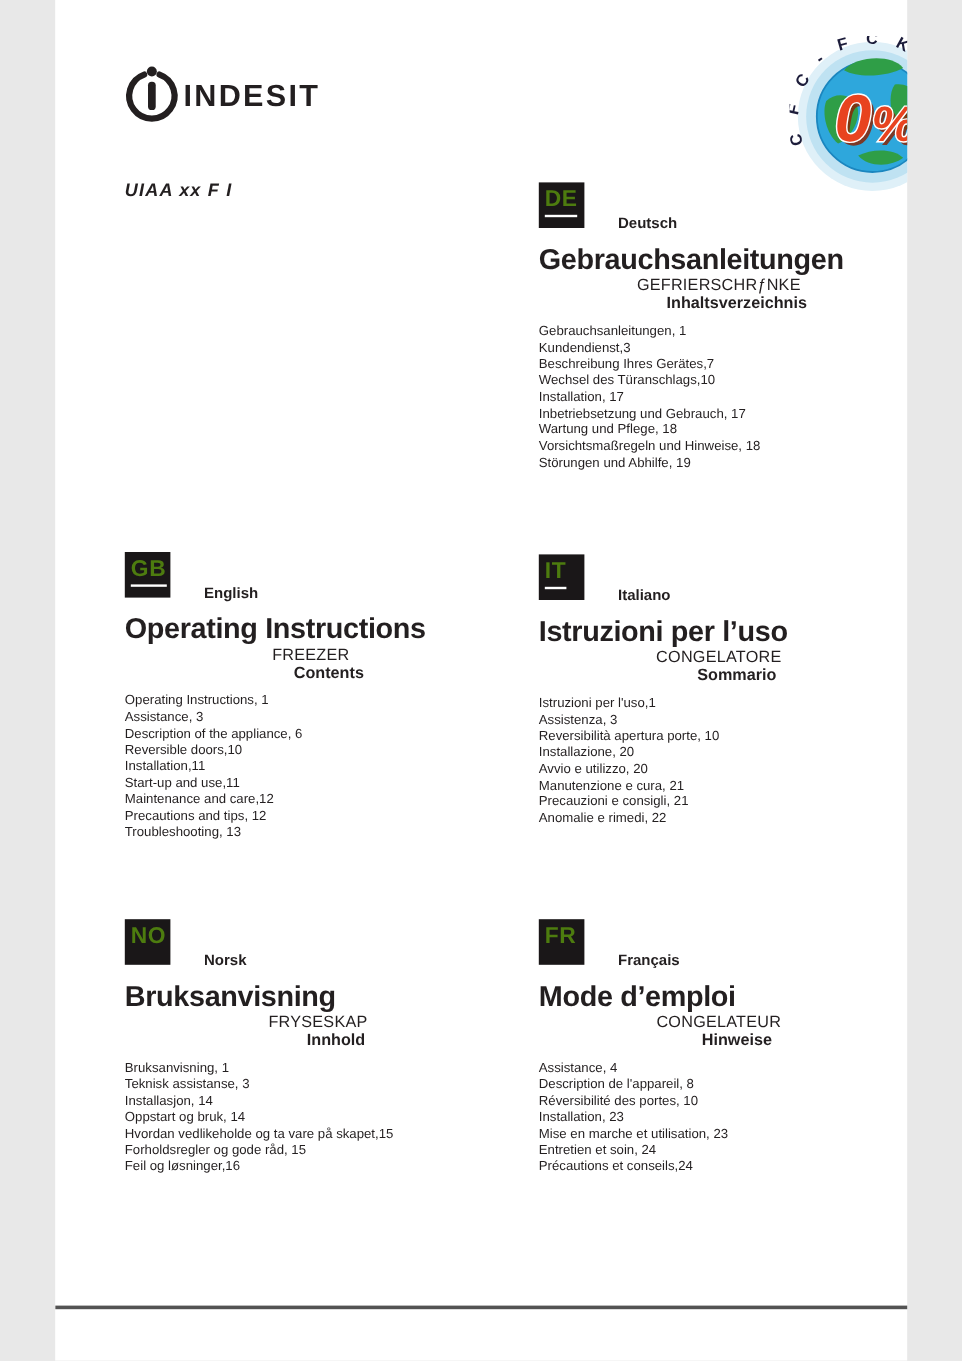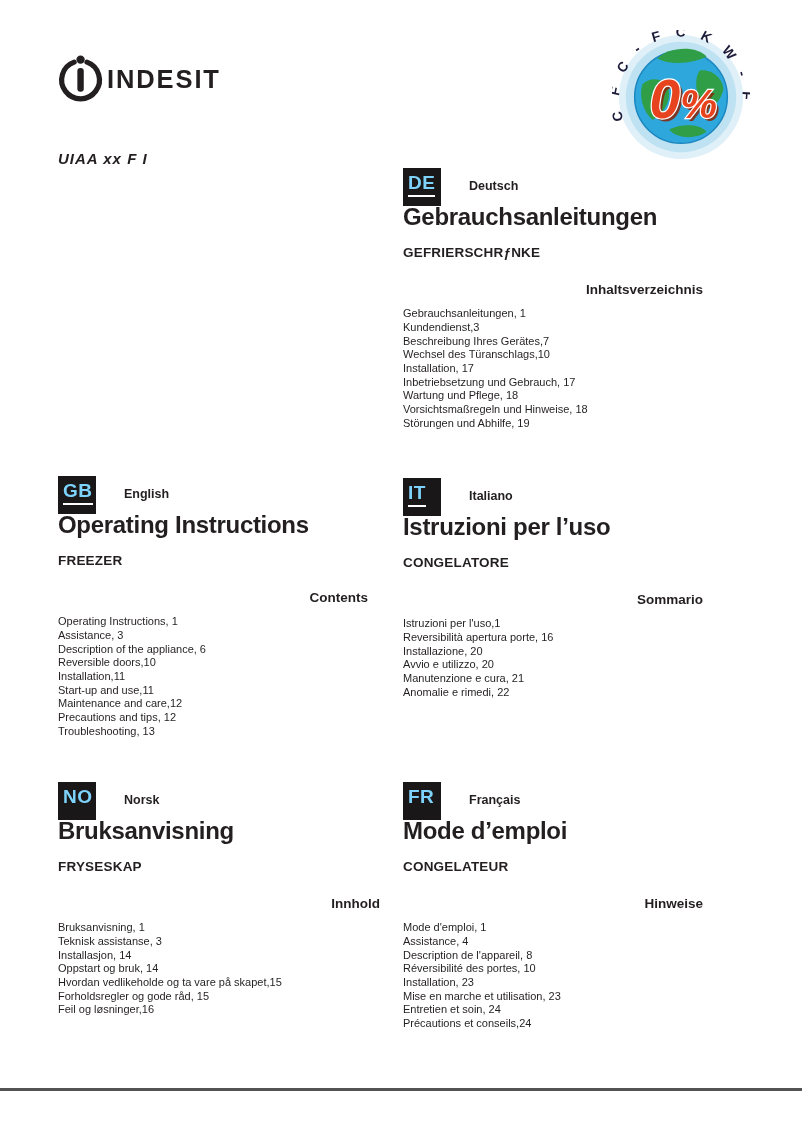--- a/index.html
+++ b/index.html
@@ -1,18 +1,18 @@
 <!DOCTYPE html>
 <html><head>
 <meta charset="utf-8">
 <style>
   html,body{margin:0;padding:0;background:#e8e8e8;}
   .page{
     position:relative;
-    width:802px;height:1134px;
+    width:710px;height:1134px;
     background:#ffffff;
     margin:0 auto;
     font-family:"Liberation Sans", sans-serif;
     color:#231f20;
     overflow:hidden;
   }
   
   .logo{position:absolute;left:56px;top:52px;width:170px;height:52px;}
   
   .model{position:absolute;left:58px;top:150px;font-size:15px;font-weight:bold;letter-spacing:1px;font-style:italic;}
@@ -20,37 +20,37 @@
   .eco{position:absolute;left:612px;top:30px;width:138px;height:134px;}
   
   .section{position:absolute;}
   .pos-de{left:403px;top:152px;width:300px;}
   .pos-gb{left:58px;top:460px;width:310px;}
   .pos-it{left:403px;top:462px;width:300px;}
   .pos-no{left:58px;top:766px;width:322px;}
   .pos-fr{left:403px;top:766px;width:300px;}
   .badge-row{position:relative;height:38px;margin-bottom:14px;}
   .code-box{
-    position:absolute;left:0;top:16px;
+    position:absolute;left:0;top:0;
     width:38px;height:38px;background:#1a1718;
-    color:#7dd3fc;
+    color:#4d7c0f;
   }
   .code-text{
     display:inline-block;
     margin:4px 0 0 5px;
     font-size:19px;font-weight:bold;letter-spacing:0.5px;
   }
   .code-text.underlined{border-bottom:2px solid #ffffff;padding-bottom:1px;}
   .lang-label{
     position:absolute;left:42px;bottom:-3px;
     font-size:12.5px;font-weight:bold;padding-left:24px;
   }
   .section-title{font-size:24px;font-weight:bold;line-height:1.05;letter-spacing:-0.3px;white-space:nowrap;}
-  .section-subtitle{font-size:13.5px;font-weight:bold;margin-top:16px;letter-spacing:0.2px;}
-  .toc-heading{font-size:13.5px;font-weight:bold;margin-top:22px;text-align:right;padding-left:30px;}
+  .section-subtitle{font-size:13.5px;font-weight:normal;margin-top:1px;letter-spacing:0.2px;text-align:center;}
+  .toc-heading{font-size:13.5px;font-weight:bold;text-align:center;padding-left:30px;}
   .toc-list{margin-top:10px;font-size:11px;line-height:13.7px;}
   .toc-item{white-space:nowrap;}
   
   .bottom-rule{position:absolute;left:0;top:1088px;width:802px;height:3px;background:#535353;}
 </style>
 </head>
 <body>
 
 <div class="page">
 
@@ -140,24 +140,26 @@
       <div class="code-box">
         <span class="code-text underlined">IT</span>
       </div>
       <span class="lang-label">Italiano</span>
     </div>
     <div class="section-title">Istruzioni per l’uso</div>
     <div class="section-subtitle">CONGELATORE</div>
     <div class="toc-heading">Sommario</div>
     <div class="toc-list">
         <div class="toc-item">Istruzioni per l'uso,1</div>
-        <div class="toc-item">Reversibilità apertura porte, 16</div>
+        <div class="toc-item">Assistenza, 3</div>
+        <div class="toc-item">Reversibilità apertura porte, 10</div>
         <div class="toc-item">Installazione, 20</div>
         <div class="toc-item">Avvio e utilizzo, 20</div>
         <div class="toc-item">Manutenzione e cura, 21</div>
+        <div class="toc-item">Precauzioni e consigli, 21</div>
         <div class="toc-item">Anomalie e rimedi, 22</div>
       </div>
   </div>
 
   <div class="section pos-no">
     <div class="badge-row">
       <div class="code-box">
         <span class="code-text">NO</span>
       </div>
       <span class="lang-label">Norsk</span>
@@ -180,21 +182,20 @@
     <div class="badge-row">
       <div class="code-box">
         <span class="code-text">FR</span>
       </div>
       <span class="lang-label">Français</span>
     </div>
     <div class="section-title">Mode d’emploi</div>
     <div class="section-subtitle">CONGELATEUR</div>
     <div class="toc-heading">Hinweise</div>
     <div class="toc-list">
-        <div class="toc-item">Mode d'emploi, 1</div>
         <div class="toc-item">Assistance, 4</div>
         <div class="toc-item">Description de l'appareil, 8</div>
         <div class="toc-item">Réversibilité des portes, 10</div>
         <div class="toc-item">Installation, 23</div>
         <div class="toc-item">Mise en marche et utilisation, 23</div>
         <div class="toc-item">Entretien et soin, 24</div>
         <div class="toc-item">Précautions et conseils,24</div>
       </div>
   </div>
 

